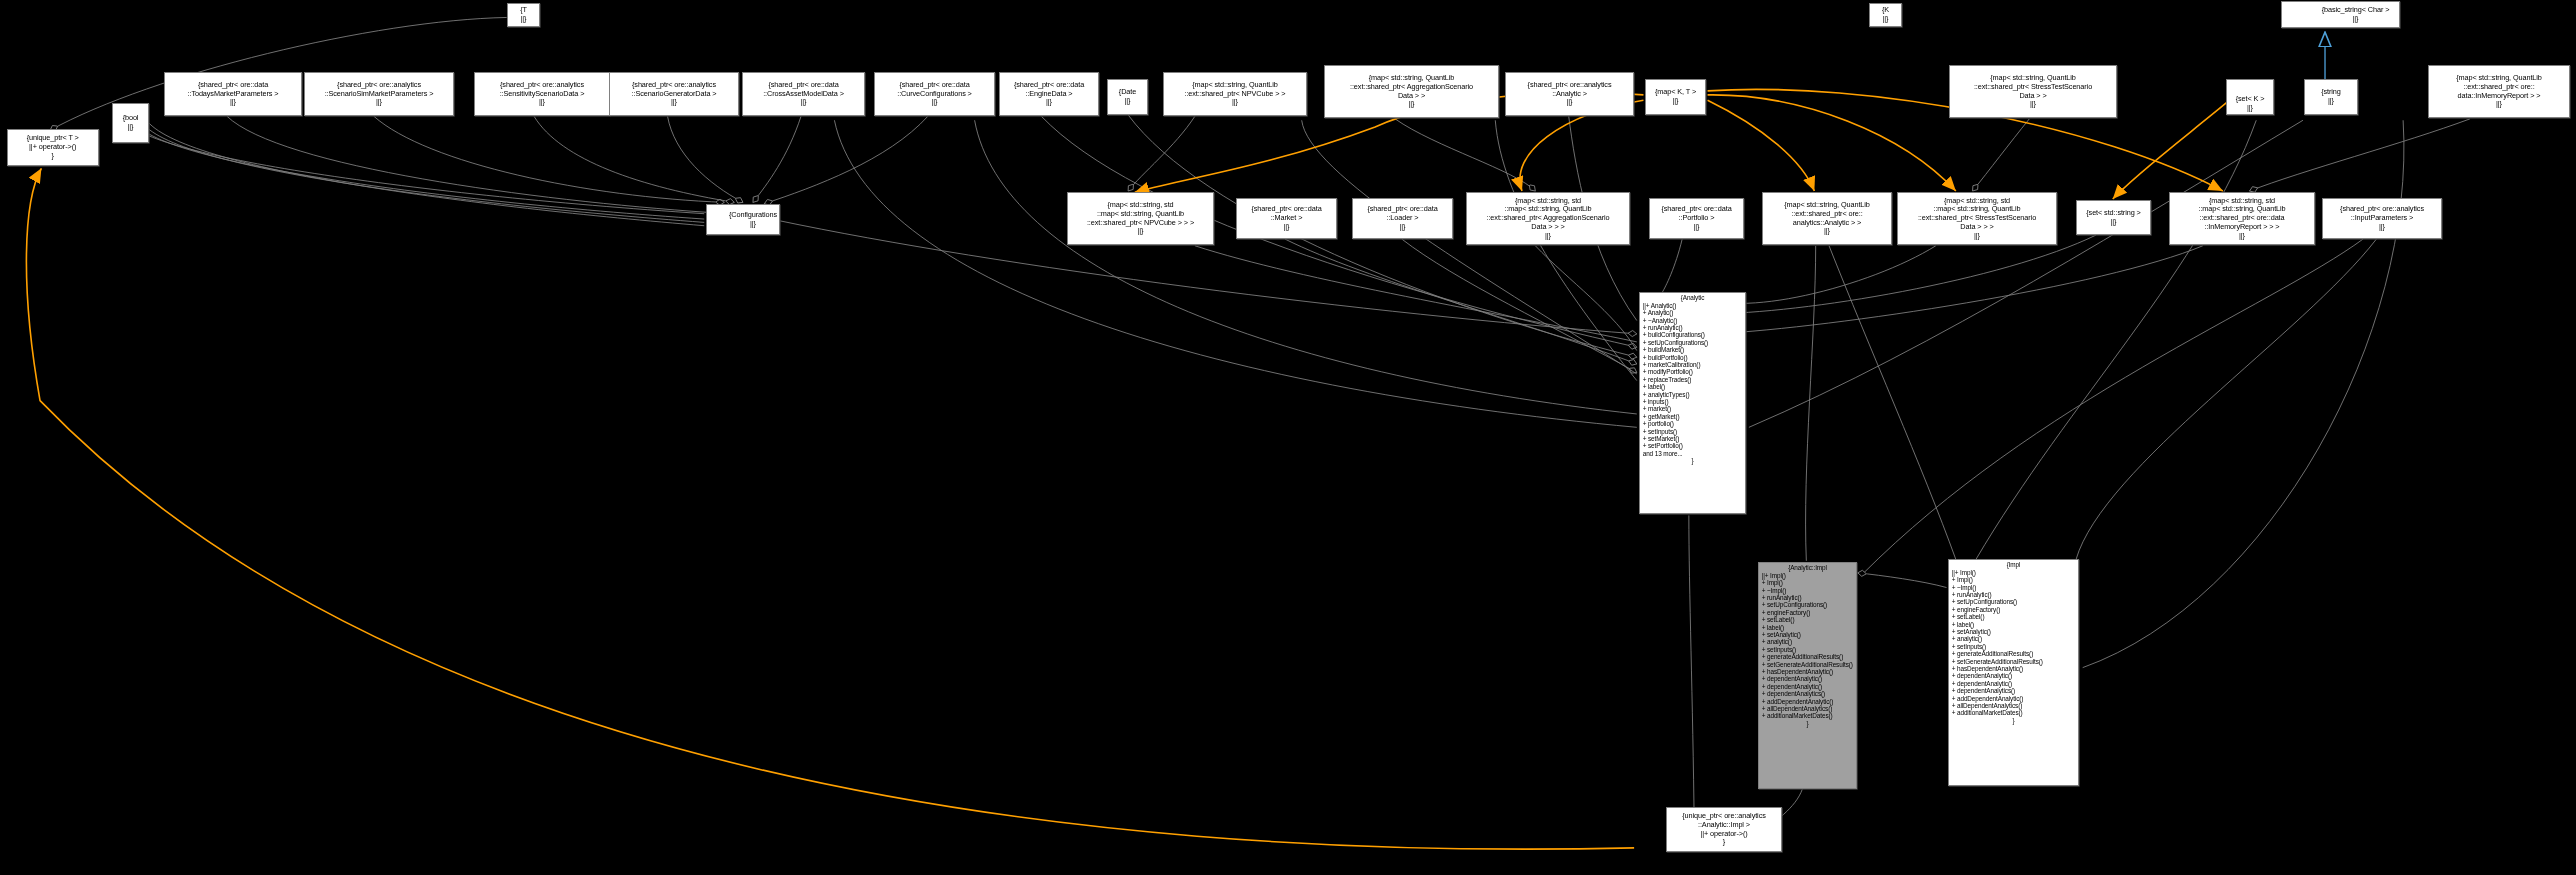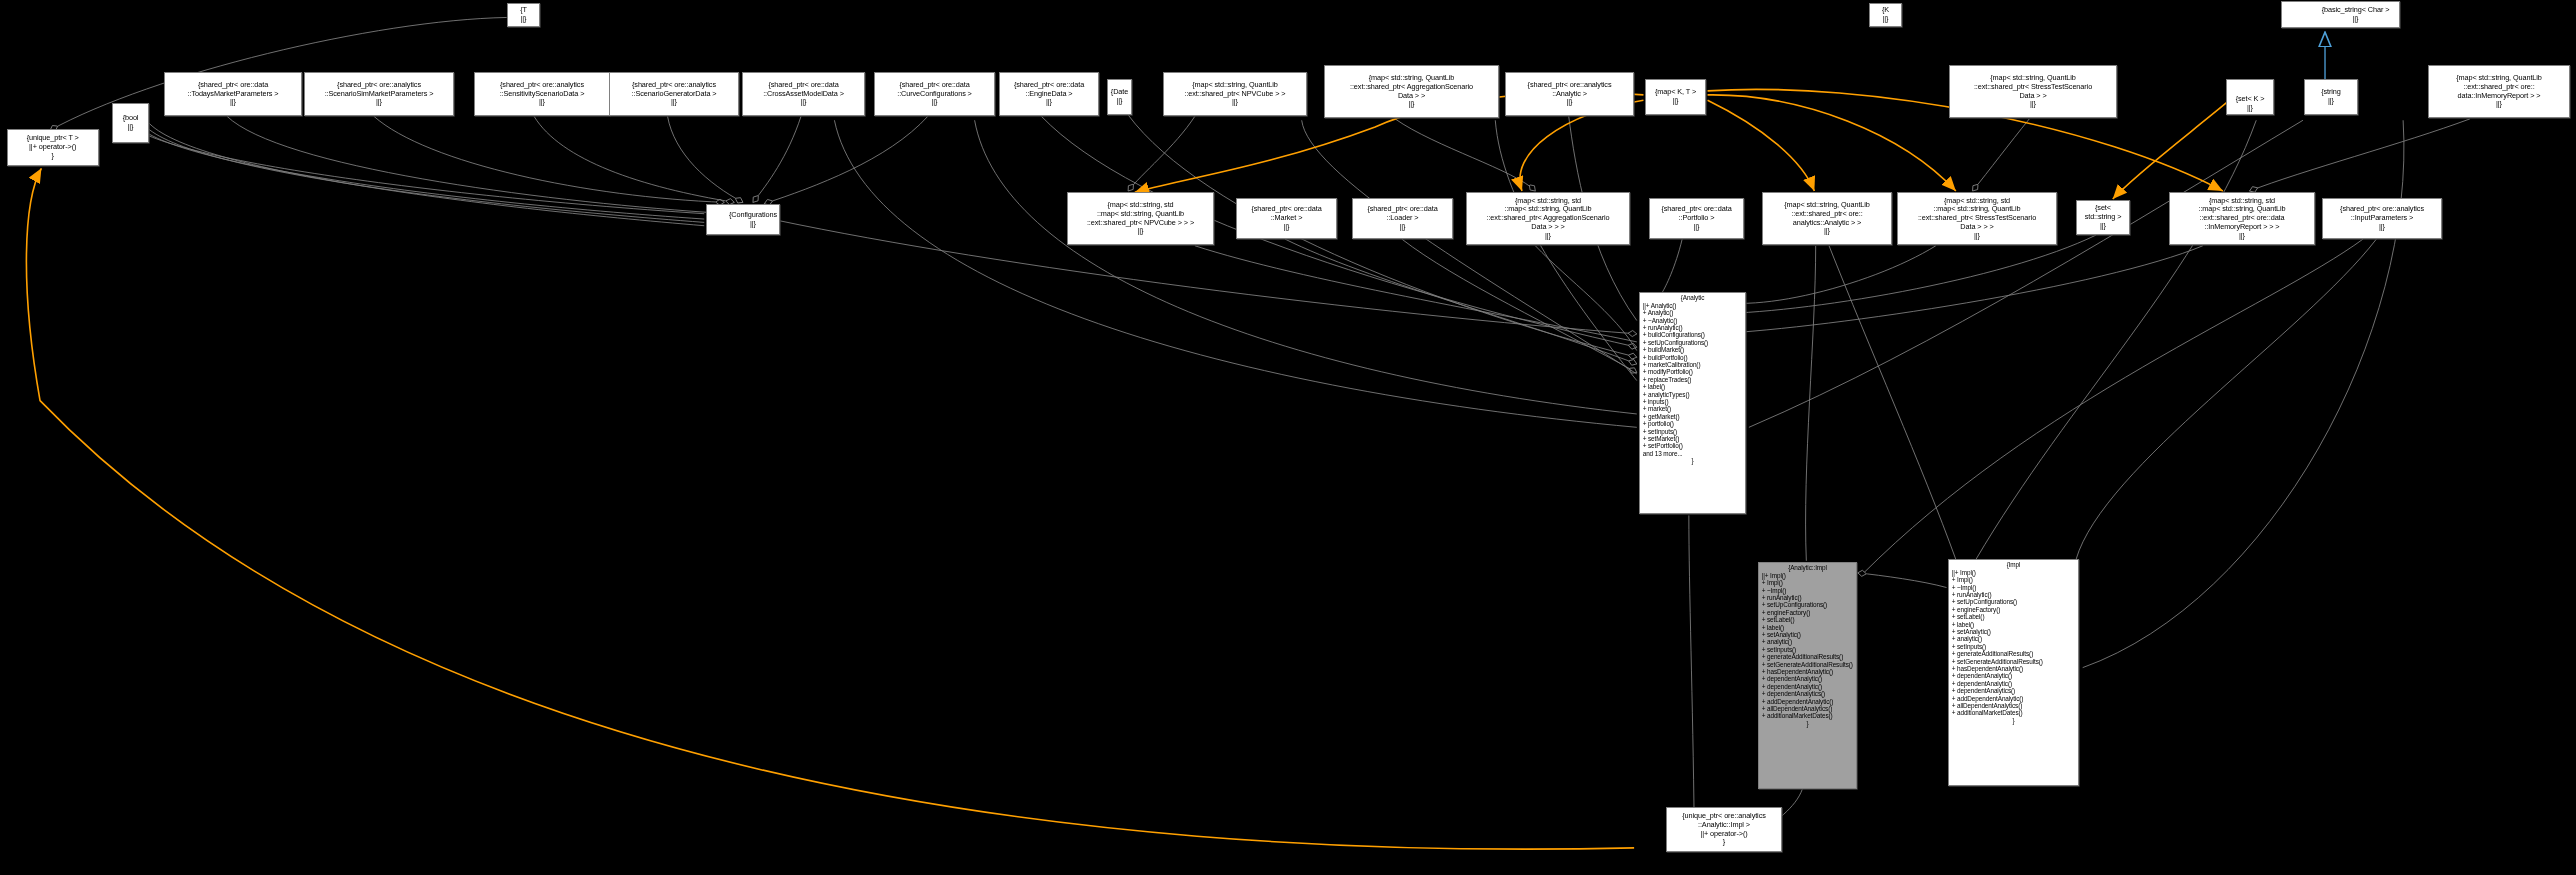--- a/index.html
+++ b/index.html
@@ -164,21 +164,21 @@
 ||}</div></div>
     <div class="node" style="left: 742px; top: 72px; width: 123px; height: 44px;"><div>{shared_ptr&lt; ore::data
 ::CrossAssetModelData &gt;
 ||}</div></div>
     <div class="node" style="left: 874px; top: 72px; width: 121px; height: 44px;"><div>{shared_ptr&lt; ore::data
 ::CurveConfigurations &gt;
 ||}</div></div>
     <div class="node" style="left: 999px; top: 72px; width: 100px; height: 44px;"><div>{shared_ptr&lt; ore::data
 ::EngineData &gt;
 ||}</div></div>
-    <div class="node" style="left: 1107px; top: 79px; width: 25px; height: 36px;"><div>{Date
+    <div class="node" style="left: 1107px; top: 79px; width: 41px; height: 36px;"><div>{Date
 ||}</div></div>
     <div class="node" style="left: 1163px; top: 72px; width: 144px; height: 44px;"><div>{map&lt; std::string, QuantLib
 ::ext::shared_ptr&lt; NPVCube &gt; &gt;
 ||}</div></div>
     <div class="node" style="left: 1324px; top: 65px; width: 175px; height: 53px;"><div>{map&lt; std::string, QuantLib
 ::ext::shared_ptr&lt; AggregationScenario
  Data &gt; &gt;
 ||}</div></div>
     <div class="node" style="left: 1505px; top: 72px; width: 129px; height: 44px;"><div>{shared_ptr&lt; ore::analytics
 ::Analytic &gt;
@@ -219,21 +219,21 @@
 ||}</div></div>
     <div class="node" style="left: 1762px; top: 192px; width: 130px; height: 53px;"><div>{map&lt; std::string, QuantLib
 ::ext::shared_ptr&lt; ore::
  analytics::Analytic &gt; &gt;
 ||}</div></div>
     <div class="node" style="left: 1897px; top: 192px; width: 160px; height: 53px;"><div>{map&lt; std::string, std
 ::map&lt; std::string, QuantLib
 ::ext::shared_ptr&lt; StressTestScenario
  Data &gt; &gt; &gt;
 ||}</div></div>
-    <div class="node" style="left: 2076px; top: 200px; width: 54px; height: 35px;"><div>{set&lt; std::string &gt;
+    <div class="node" style="left: 2076px; top: 200px; width: 75px; height: 35px;"><div>{set&lt; std::string &gt;
 ||}</div></div>
     <div class="node" style="left: 2169px; top: 192px; width: 146px; height: 53px;"><div>{map&lt; std::string, std
 ::map&lt; std::string, QuantLib
 ::ext::shared_ptr&lt; ore::data
 ::InMemoryReport &gt; &gt; &gt;
 ||}</div></div>
     <div class="node" style="left: 2322px; top: 198px; width: 120px; height: 41px;"><div>{shared_ptr&lt; ore::analytics
 ::InputParameters &gt;
 ||}</div></div>
     <div class="node big" style="left: 1639px; top: 292px; width: 107px; height: 222px;"><div class="title">{Analytic</div><div class="members"><div>||+ Analytic()</div><div>+ Analytic()</div><div>+ ~Analytic()</div><div>+ runAnalytic()</div><div>+ buildConfigurations()</div><div>+ setUpConfigurations()</div><div>+ buildMarket()</div><div>+ buildPortfolio()</div><div>+ marketCalibration()</div><div>+ modifyPortfolio()</div><div>+ replaceTrades()</div><div>+ label()</div><div>+ analyticTypes()</div><div>+ inputs()</div><div>+ market()</div><div>+ getMarket()</div><div>+ portfolio()</div><div>+ setInputs()</div><div>+ setMarket()</div><div>+ setPortfolio()</div><div>and 13 more...</div></div><div class="foot">}</div></div>

